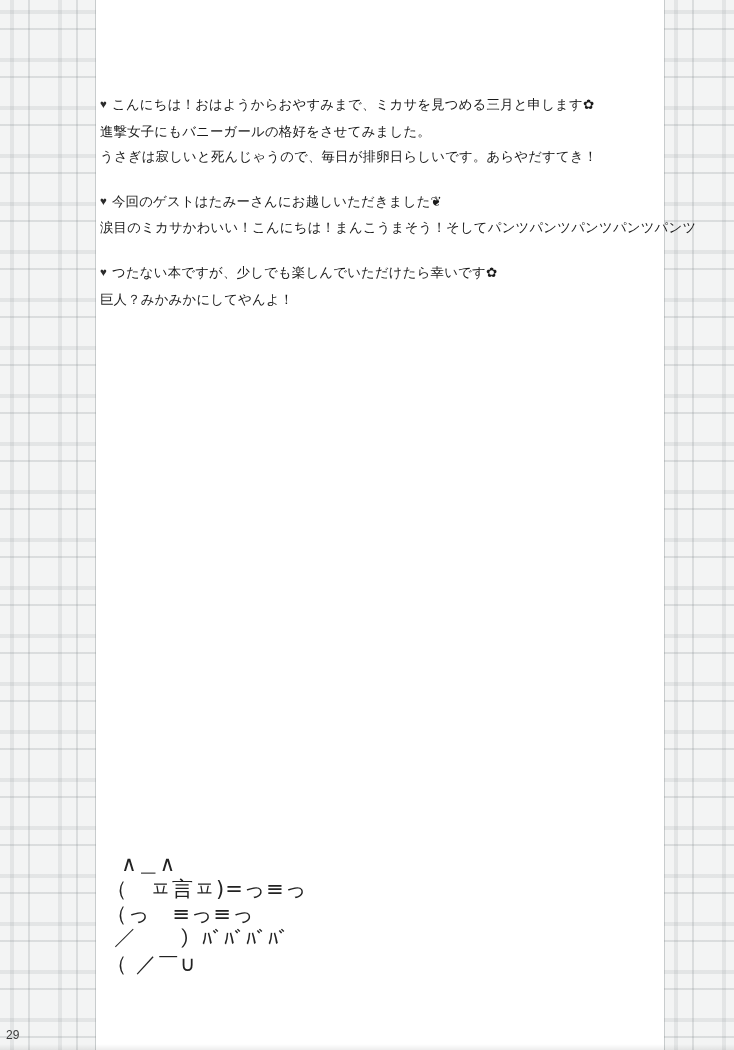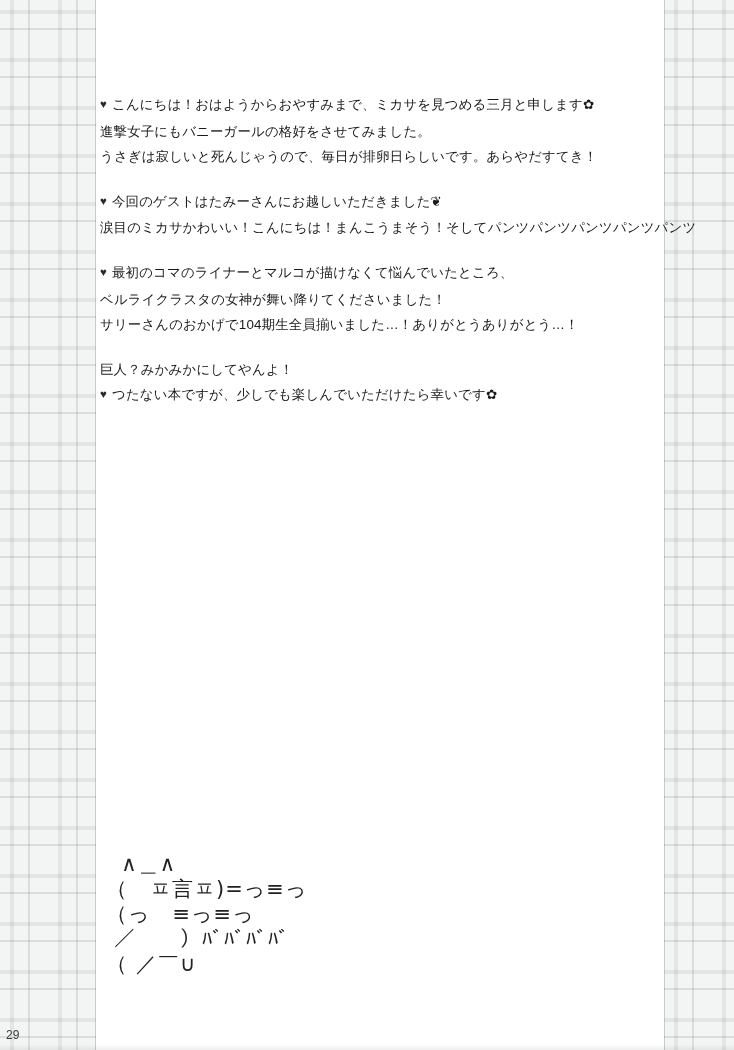--- a/index.html
+++ b/index.html
@@ -91,20 +91,21 @@
     color: #1a1a1a;
     letter-spacing: 0.2px;
     white-space: nowrap;
   }
   .para {
     margin-bottom: 19px;
   }
   .para:last-child { margin-bottom: 0; }
   .line {
     display: block;
+    font-family: Liberation Serif, serif;
   }
   .heart {
     color: #2b2b2b;
     font-size: 11.5px;
     margin-right: 5px;
     position: relative;
     top: -1px;
   }
 
   
@@ -160,29 +161,24 @@
         <span class="line"><span class="heart">♥</span><span>こんにちは！おはようからおやすみまで、ミカサを見つめる三月と申します✿</span></span>
         <span class="line">進撃女子にもバニーガールの格好をさせてみました。</span>
         <span class="line">うさぎは寂しいと死んじゃうので、毎日が排卵日らしいです。あらやだすてき！</span>
       </div>
 
       <div class="para">
         <span class="line"><span class="heart">♥</span><span>今回のゲストはたみーさんにお越しいただきました❦</span></span>
         <span class="line">涙目のミカサかわいい！こんにちは！まんこうまそう！そしてパンツパンツパンツパンツパンツ</span>
       </div>
 
-      <div class="para">
-        <span class="line"><span class="heart">♥</span><span>最初のコマのライナーとマルコが描けなくて悩んでいたところ、</span></span>
-        <span class="line">ベルライクラスタの女神が舞い降りてくださいました！</span>
-        <span class="line">サリーさんのおかげで104期生全員揃いました…！ありがとうありがとう…！</span>
-      </div>
 
       <div class="para">
+        <span class="line"><span class="heart">♥</span><span>つたない本ですが、少しでも楽しんでいただけたら幸いです✿</span></span>
         <span class="line">巨人？みかみかにしてやんよ！</span>
-        <span class="line"><span class="heart">♥</span><span>つたない本ですが、少しでも楽しんでいただけたら幸いです✿</span></span>
       </div>
 
     </div>
 
     <pre class="ascii">  ∧＿∧
 （　ㅍ言ㅍ)=っ≡っ
 （っ　≡っ≡っ
  ／　　）ﾊﾞﾊﾞﾊﾞﾊﾞ
 （ ／￣∪</pre>
 

